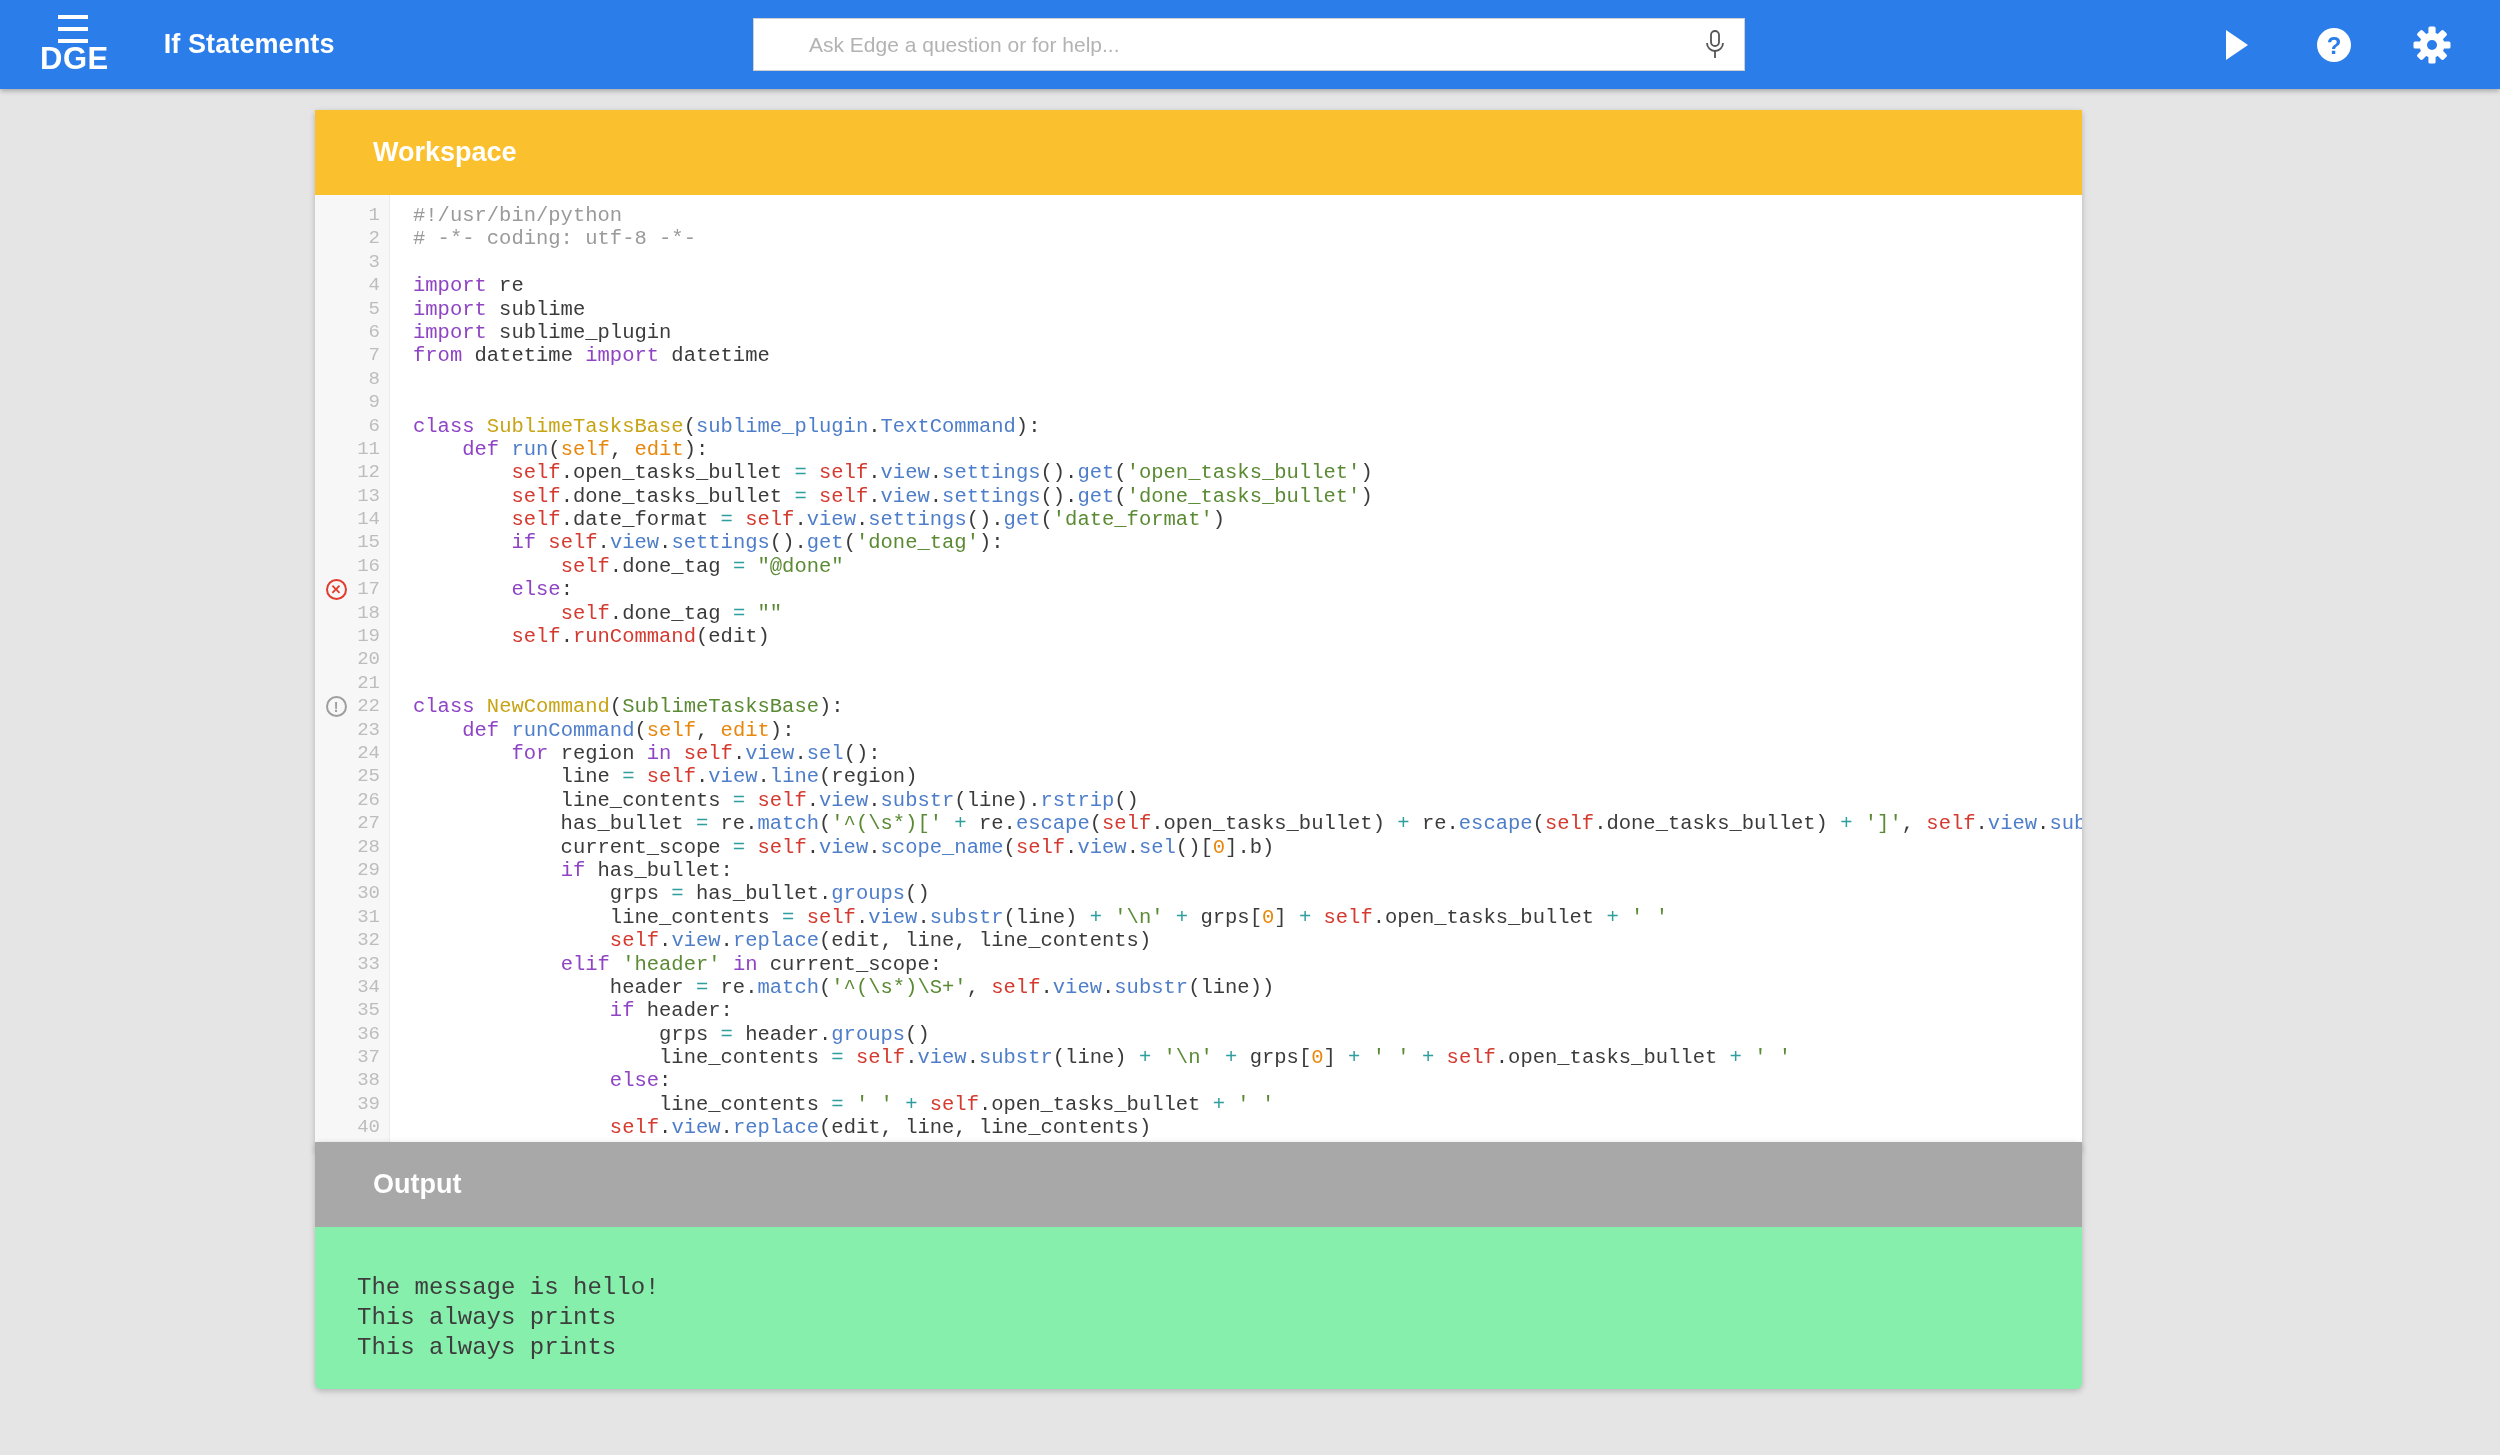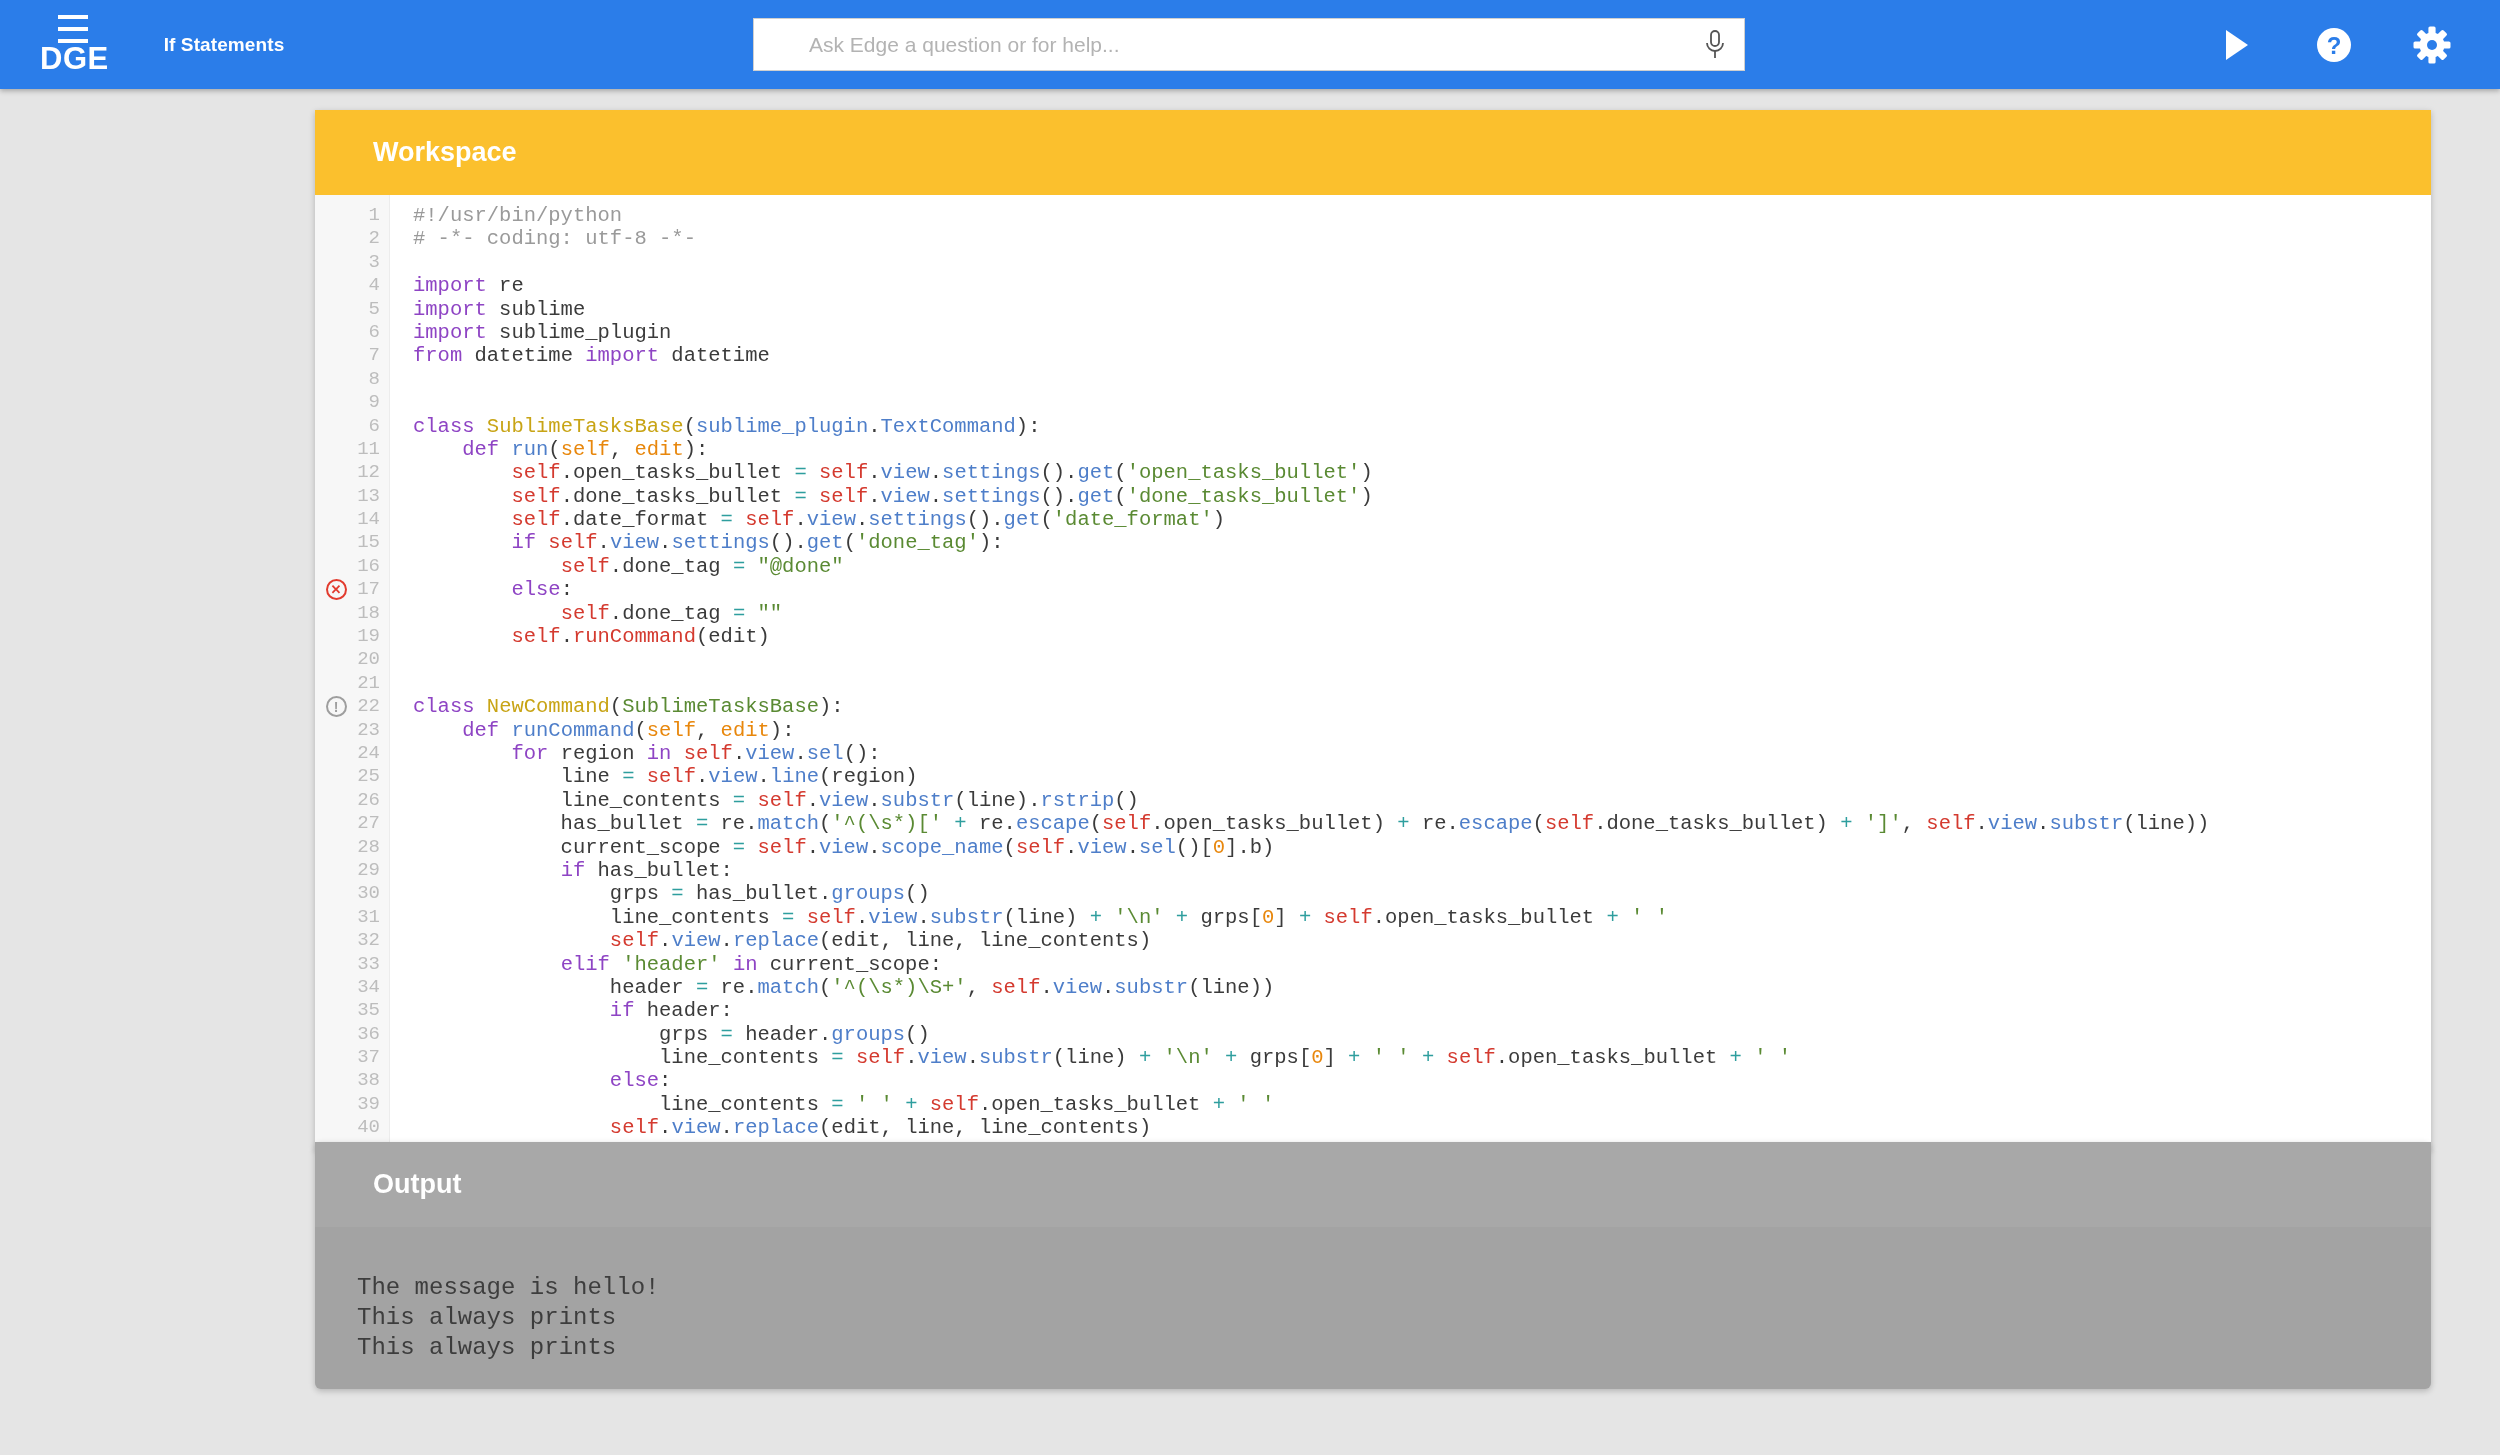--- a/index.html
+++ b/index.html
@@ -16,43 +16,43 @@
     width: 2500px; height: 89px;
     background: #2b7de9;
     display: flex; align-items: center;
     box-shadow: 0 2px 5px rgba(0,0,0,0.28);
     z-index: 20;
   }
   .logo-wrap { display: flex; align-items: center; margin-left: 40px; flex-direction: column; }
   .logo-bars { display: flex; flex-direction: column; justify-content: space-between; width: 30px; height: 28px; margin-right: 2px; }
   .logo-bars i { display: block; height: 4px; background: #fff; border-radius: 0; }
   .logo-text { color: #fff; font-size: 31px; font-weight: 700; letter-spacing: 0.5px; line-height: 1; }
-  .app-title { color: #fff; font-size: 19px; font-weight: 700; margin-left: 55px; letter-spacing: 0.1px; }
+  .app-title { color: #fff; font-size: 27px; font-weight: 700; margin-left: 55px; letter-spacing: 0.1px; }
 
   .searchbox {
     position: absolute; left: 753px; top: 18px;
     width: 992px; height: 53px;
     background: #fff; border: 1px solid #cfcfcf;
     display: flex; align-items: center;
   }
   .search-input {
     flex: 1; border: none; outline: none;
     font-family: "Liberation Sans", sans-serif;
     font-size: 21px; color: #555; padding: 0 22px; background: transparent; margin-left: 33px;
   }
   .search-input::placeholder { color: #b3b3b3; }
   .mic-btn { width: 58px; height: 100%; display: flex; align-items: center; justify-content: center; cursor: pointer; background: transparent; border: none; }
 
   .topbar-actions { position: absolute; right: 45px; top: 0; height: 89px; display: flex; align-items: center; gap: 52px; }
   .icon-btn { background: transparent; border: none; cursor: pointer; display: flex; align-items: center; justify-content: center; width: 46px; height: 46px; padding: 0; }
 
   
   .panel {
-    position: absolute; left: 315px; width: 2116px;
-    background: #a3a3a3;
+    position: absolute; left: 315px; width: 1767px;
+    background: #86efac;
     box-shadow: 0 2px 6px rgba(0,0,0,0.22);
   }
   .panel-header {
     height: 85px; display: flex; align-items: center;
     padding-left: 58px;
     color: #fff; font-size: 27px; font-weight: 700;
   }
   #workspace-panel { top: 110px; height: 1040px; }
   #workspace-panel .panel-header { background: #fbc02d; }
   #output-panel { top: 1142px; height: 247px; border-radius: 6px; }

